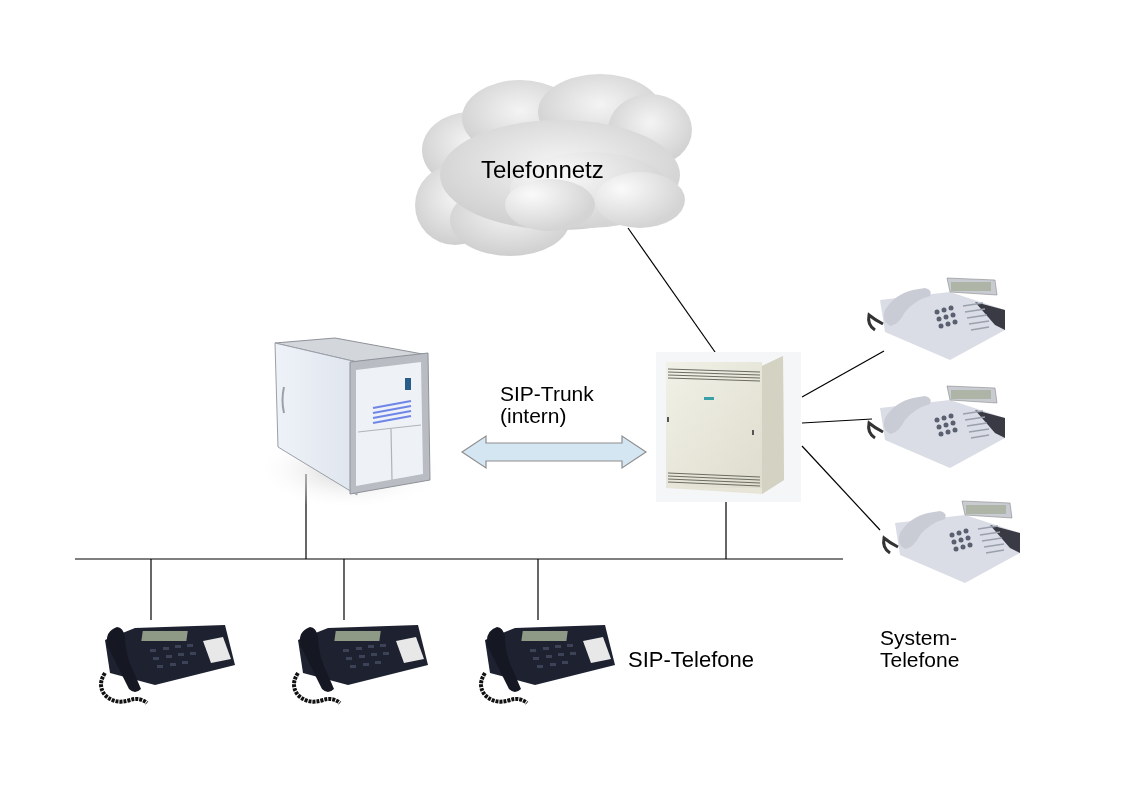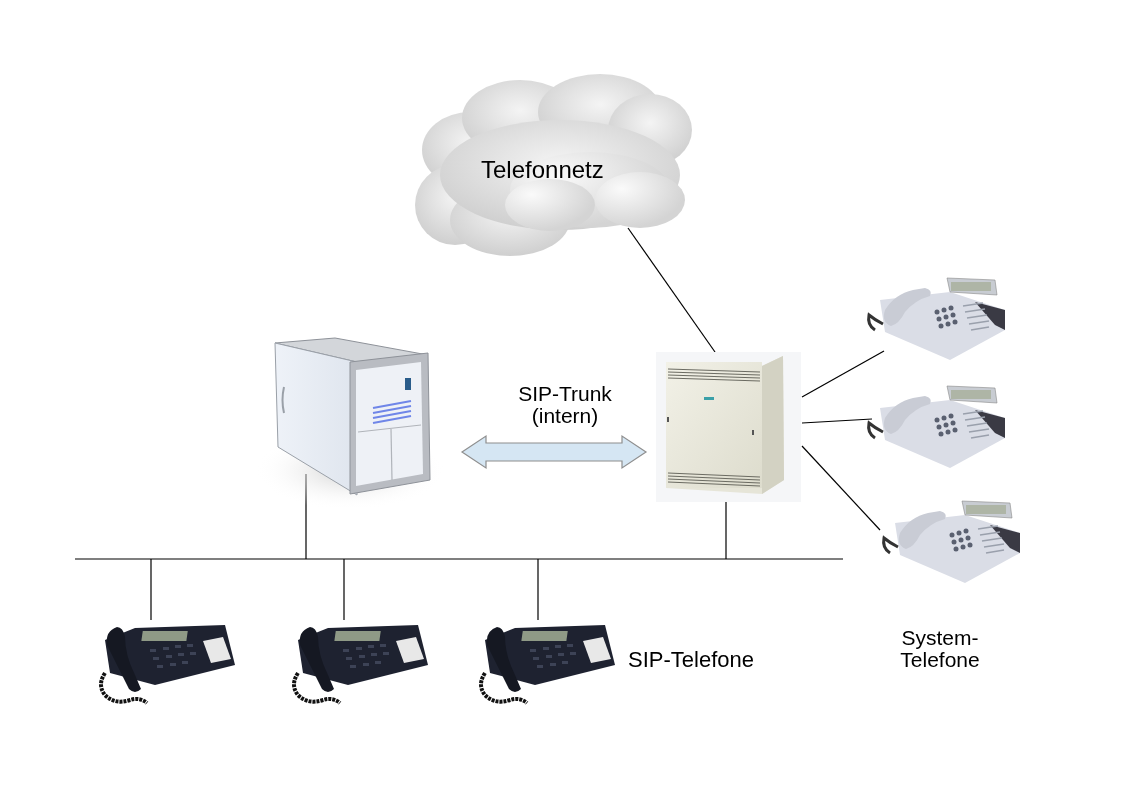--- a/index.html
+++ b/index.html
@@ -1,18 +1,18 @@
 <!DOCTYPE html>
 <html><head>
   <meta charset="utf-8">
   <style>
     html, body { margin: 0; padding: 0; background: #ffffff; }
     body { width: 1123px; height: 794px; position: relative; overflow: hidden; font-family: "Liberation Sans", sans-serif; }
     #diagram { position: absolute; left: 0; top: 0; width: 1123px; height: 794px; }
-    .label { position: absolute; font-family: "Liberation Sans", sans-serif; color: #000; text-align: center; white-space: nowrap; line-height: 1.05; }
+    .label { position: absolute; font-family: "Liberation Sans", sans-serif; color: #000; text-align: left; white-space: nowrap; line-height: 1.05; }
     #lbl-cloud { left: 481px; top: 126px; font-size: 24px; text-align: left; margin-top: 31px; }
     #lbl-trunk { left: 500px; top: 383px; width: 130px; font-size: 21px; }
     #lbl-sip { left: 628px; top: 648px; font-size: 22px; text-align: left; }
     #lbl-sys { left: 880px; top: 627px; width: 120px; font-size: 21px; }
   </style>
 </head>
 <body>
 
 <svg id="diagram" width="1123" height="794" viewBox="0 0 1123 794" xmlns="http://www.w3.org/2000/svg">
   <defs>

